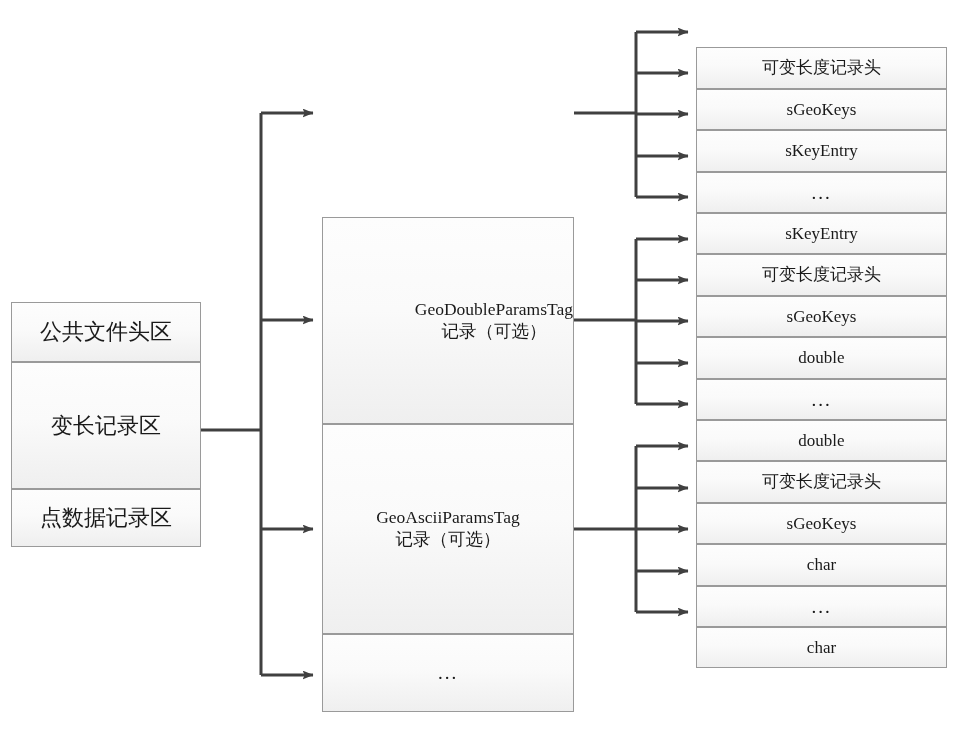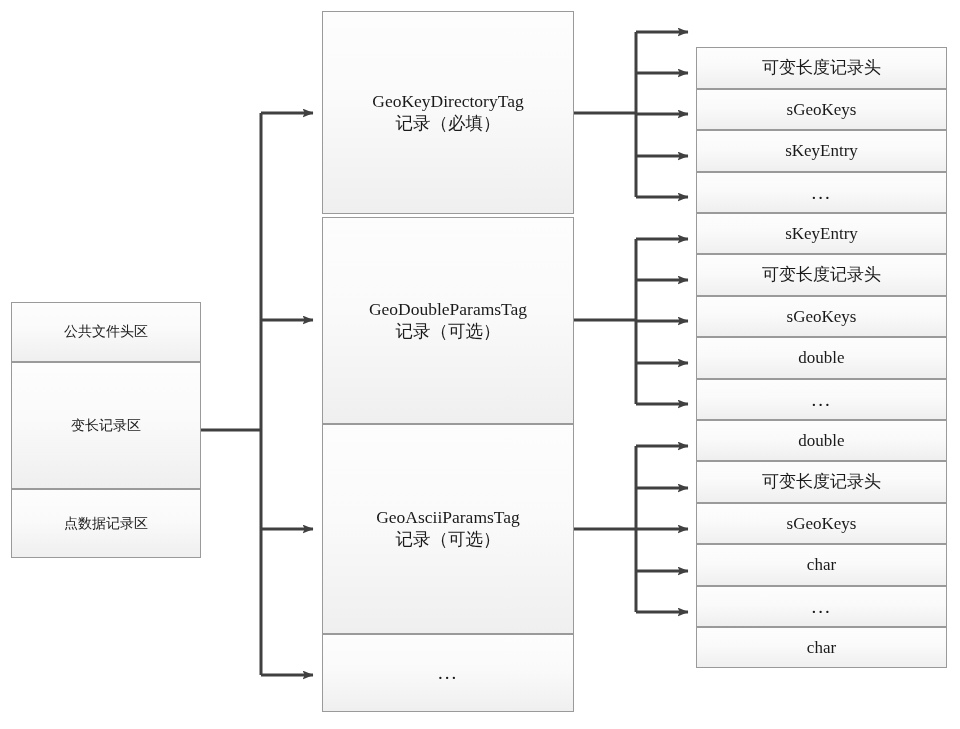--- a/index.html
+++ b/index.html
@@ -13,21 +13,21 @@
   #stage{position:relative;width:960px;height:729px;}
   .seg{
     position:absolute;
     box-sizing:border-box;
     background:linear-gradient(to bottom,#fdfdfd 0%,#fafafa 45%,#efefef 100%);
     border:1px solid #9a9a9a;
     display:flex;align-items:center;justify-content:center;
     text-align:center;
     line-height:1.25;
   }
-  .left-seg{font-size:14px;}
+  .left-seg{font-size:22px;}
 
   
   .mid-seg{font-size:17.5px;}
   .mid-seg .l2{display:block;}
 
   
   .right-seg{font-size:17px;margin-top:36px;}
 
   
   #wires{position:absolute;left:0;top:0;width:960px;height:729px;pointer-events:none;}
@@ -82,31 +82,25 @@
       <path d="M636,612 L688,612" marker-end="url(#ah)"></path>
     </g>
   </svg>
 
   <div class="seg left-seg" style="left:11px;top:302px;width:190px;height:60px;">
     <span>公共文件头区</span>
   </div>
   <div class="seg left-seg" style="left:11px;top:362px;width:190px;height:127px;align-items:center;">
     <span>变长记录区</span>
   </div>
-  <div class="seg left-seg" style="left:11px;top:489px;width:190px;height:69px;">
+  <div class="seg left-seg" style="left:11px;top:489px;width:190px;height:58px;">
     <span>点数据记录区</span>
   </div>
 
-  <div class="seg mid-seg" style="left:322px;top:11px;width:252px;height:203px;">
-    <span>
-      <span class="l1">GeoKeyDirectoryTag</span>
-      <span class="l2">记录（必填）</span>
-    </span>
-  </div>
-  <div class="seg mid-seg" style="left:322px;top:217px;width:252px;height:207px;">
+  <div class="seg mid-seg" style="left:322px;top:217px;width:252px;height:207px;justify-content:flex-end;">
     <span>
       <span class="l1">GeoDoubleParamsTag</span>
       <span class="l2">记录（可选）</span>
     </span>
   </div>
   <div class="seg mid-seg" style="left:322px;top:424px;width:252px;height:210px;text-align:center;">
     <span>
       <span class="l1">GeoAsciiParamsTag</span>
       <span class="l2">记录（可选）</span>
     </span>

